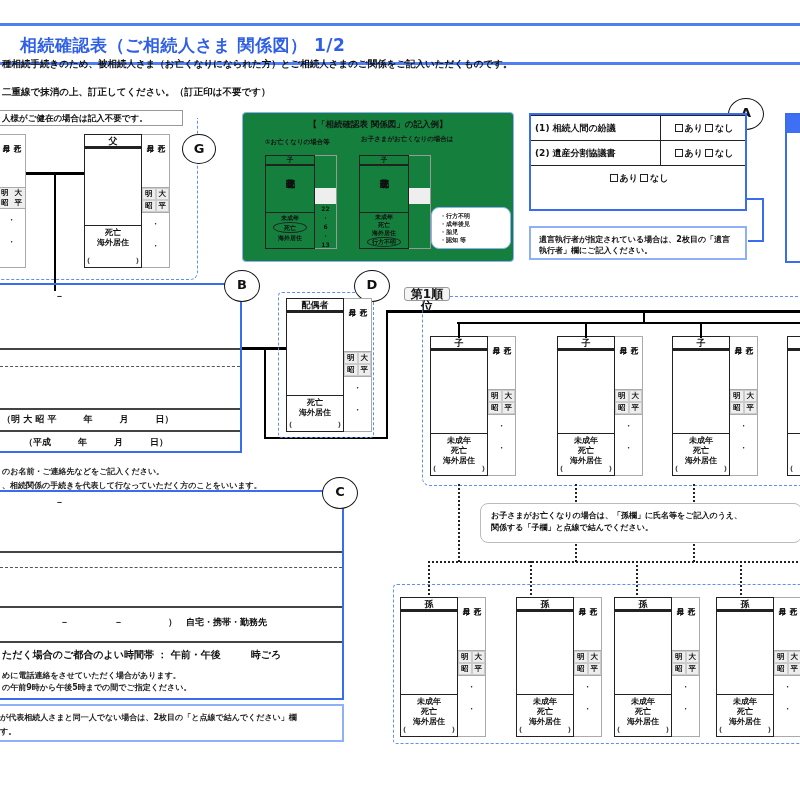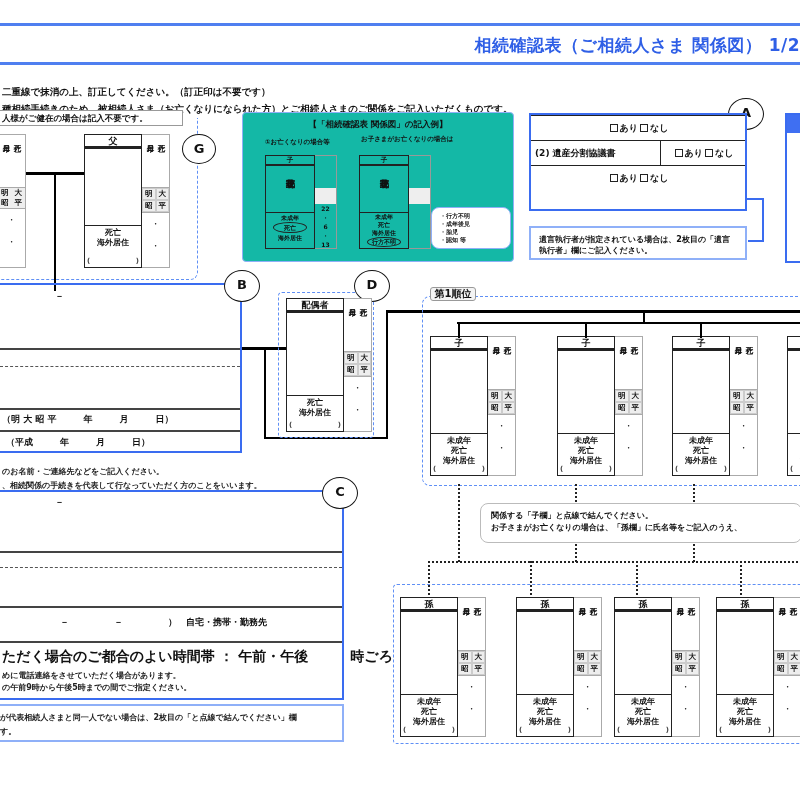--- a/index.html
+++ b/index.html
@@ -4,21 +4,21 @@
 <style>
   * { box-sizing: border-box; margin: 0; padding: 0; }
   html, body { width: 800px; height: 800px; background: #ffffff; overflow: hidden; }
   body { position: relative; font-family: "DejaVu Sans", sans-serif; color: #111; }
   .abs { position: absolute; }
   .hline { position: absolute; background: #000; }
   .vline { position: absolute; background: #000; }
 
   
   #title-band { left: 0; top: 23px; width: 800px; height: 42px; border-top: 3px solid #4f7ff0; border-bottom: 3px solid #4f7ff0; }
-  #title-text { position: absolute; left: 0; right: 0; top: 8px; text-align: right; font-size: 17px; font-weight: bold; color: #2f5fe6; letter-spacing: 0.5px; padding-left: 20px; margin-left: 40px; }
+  #title-text { position: absolute; left: 0; right: 0; top: 8px; text-align: left; font-size: 17px; font-weight: bold; color: #2f5fe6; letter-spacing: 0.5px; padding-left: 20px; }
 
   .intro { font-size: 9.5px; font-weight: bold; left: 2px; white-space: nowrap; }
 
   .dash-blue { border: 1.5px dashed #5f8ff5; }
 
   .circle-label { position: absolute; width: 34px; height: 30px; border: 1.6px solid #111; border-radius: 50%; background: #fff; text-align: center; font-weight: bold; font-size: 13px; line-height: 27px; }
 
   
   .card { position: absolute; width: 88px; height: 134px; }
   .card .main { position: absolute; left: 0; top: 0; width: 58px; height: 134px; border: 1.5px solid #222; background: #fff; }
@@ -45,21 +45,21 @@
   .field-dash { position: absolute; height: 0; border-top: 1.5px dashed #555; }
   .row-text { position: absolute; font-size: 9px; font-weight: bold; white-space: pre; }
 </style>
 </head>
 <body>
 
 <div id="title-band" class="abs">
   <div id="title-text">相続確認表（ご相続人さま 関係図） 1/2</div>
 </div>
 
-<div class="abs intro" style="top:58px;margin-top:45px;">種相続手続きのため、被相続人さま（お亡くなりになられた方）とご相続人さまのご関係をご記入いただくものです。</div>
+<div class="abs intro" style="top:58px;">種相続手続きのため、被相続人さま（お亡くなりになられた方）とご相続人さまのご関係をご記入いただくものです。</div>
 <div class="abs intro" style="top:86px;">二重線で抹消の上、訂正してください。（訂正印は不要です）</div>
 
 <div class="abs dash-blue" style="left:-4px; top:118px; width:202px; height:162px; border-radius:0 0 8px 0; border-top:none;"></div>
 <div class="abs" style="left:-2px; top:110px; width:185px; height:16px; border:1px solid #999; background:#fff; font-size:8.5px; font-weight:bold; padding-left:3px; line-height:14px;">人様がご健在の場合は記入不要です。</div>
 <div class="circle-label" style="left:182px; top:134px;">G</div>
 
 <div class="abs" style="left:-2px; top:134px; width:28px; height:134px; border:1px solid #aaa; border-left:none;">
   <div style="height:52px; font-size:7.5px; font-weight:bold; display:flex; justify-content:center; gap:1px; padding-top:4px;">
     <span style="writing-mode:vertical-rl;">年月日</span>
     <span style="writing-mode:vertical-rl;">死亡</span>
@@ -100,21 +100,21 @@
         <span>昭</span>
         <span>平</span>
       </div>
     <div class="dots">
         <div>・</div>
         <div>・</div>
       </div>
   </div>
 </div>
 
-<div class="abs" style="left:242px; top:112px; width:272px; height:150px; border:1.5px solid #8fb0f8; border-radius:4px; background:#14b8a6;">
+<div class="abs" style="left:242px; top:112px; width:272px; height:150px; border:1.5px solid #8fb0f8; border-radius:4px; background:#15803d;">
   <div style="position:absolute; left:0; right:0; top:6px; text-align:center; font-size:8.5px; font-weight:bold;">【「相続確認表 関係図」の記入例】</div>
   <div style="position:absolute; left:22px; top:25px; font-size:6.5px; font-weight:bold;">①お亡くなりの場合等</div>
   <div style="position:absolute; left:118px; top:22px; font-size:6.5px; font-weight:bold;">お子さまがお亡くなりの場合は</div>
 
   <div style="position:absolute; left:22px; top:42px; width:50px; height:94px; border:1.2px solid #222;">
     <div style="height:10px; border-bottom:2.5px solid #222; font-size:6.5px; text-align:center; font-weight:bold; line-height:9px;">子</div>
     <div style="writing-mode:vertical-rl; font-size:9px; font-weight:bold; margin:6px auto 0; height:40px;">郵政花子</div>
     <div style="position:absolute; left:0; right:0; bottom:0; height:36px; border-top:1.2px solid #222; text-align:center; font-size:6px; font-weight:bold; line-height:9px;">
       <div>未成年</div>
       <div style="display:inline-block; border:1.2px solid #222; border-radius:50%; padding:0 10px;">死亡</div>
@@ -149,20 +149,21 @@
     <div>・行方不明</div>
     <div>・成年後見</div>
     <div>・胎児</div>
     <div>・認知 等</div>
   </div>
 </div>
 
 <div class="circle-label" style="left:728px; top:98px; width:36px; height:32px;">A</div>
 <div id="will-box" class="abs">
   <div class="will-row">
+    <div class="q">(1) 相続人間の紛議</div>
     <div class="a"><span class="chk"></span><span>あり</span><span class="chk"></span><span>なし</span></div>
   </div>
   <div class="will-row">
     <div class="q">(2) 遺産分割協議書</div>
     <div class="a"><span class="chk"></span><span>あり</span><span class="chk"></span><span>なし</span></div>
   </div>
   <div class="will-row">
     <div class="a"><span class="chk"></span><span>あり</span><span class="chk"></span><span>なし</span></div>
   </div>
 </div>
@@ -175,21 +176,21 @@
   </div>
 
 <div class="abs" style="left:-4px; top:283px; width:246px; height:170px; border:2px solid #3a6cf0; border-left:none;"></div>
 <div class="circle-label" style="left:224px; top:270px; width:36px; height:32px;">B</div>
 <div class="row-text" style="left:55px; top:290px;">－</div>
 <div class="field-line" style="left:0; top:348px; width:240px;"></div>
 <div class="field-dash" style="left:0; top:366px; width:240px;"></div>
 <div class="field-line" style="left:0; top:408px; width:240px;"></div>
 <div class="row-text" style="left:2px; top:413px;">（明 大 昭 平　　　年　　　月　　　日）</div>
 <div class="field-line" style="left:0; top:430px; width:240px;"></div>
-<div class="row-text" style="left:6px; top:436px;">（平成　　　年　　　月　　　日）</div>
+<div class="row-text" style="left:24px; top:436px;">（平成　　　年　　　月　　　日）</div>
 
 <div class="hline" style="left:242px; top:347px; width:44px; height:3px;"></div>
 <div class="vline" style="left:264px; top:348px; width:2px; height:90px;"></div>
 <div class="hline" style="left:264px; top:437px; width:124px; height:2px;"></div>
 <div class="vline" style="left:386px; top:310px; width:2px; height:128px;"></div>
 <div class="hline" style="left:386px; top:310px; width:420px; height:3px;"></div>
 
 <div class="abs dash-blue" style="left:278px; top:292px; width:96px; height:146px; border-radius:4px;"></div>
 <div class="circle-label" style="left:354px; top:270px; width:36px; height:32px;">D</div>
 <div class="card" style="left:286px; top:298px; height:118px;">
@@ -223,30 +224,30 @@
 <div class="abs note" style="left:2px; top:466px; white-space:nowrap;">のお名前・ご連絡先などをご記入ください。</div>
 <div class="abs note" style="left:2px; top:480px; white-space:nowrap;">、相続関係の手続きを代表して行なっていただく方のことをいいます。</div>
 <div class="abs" style="left:-4px; top:490px; width:348px; height:210px; border:2px solid #3a6cf0; border-left:none;"></div>
 <div class="circle-label" style="left:322px; top:477px; width:36px; height:32px;">C</div>
 <div class="row-text" style="left:55px; top:496px;">－</div>
 <div class="field-line" style="left:0; top:551px; width:342px;"></div>
 <div class="field-dash" style="left:0; top:567px; width:342px;"></div>
 <div class="field-line" style="left:0; top:606px; width:342px;"></div>
 <div class="row-text" style="left:60px; top:616px;">－　　　　　－　　　　　）　自宅・携帯・勤務先</div>
 <div class="field-line" style="left:0; top:641px; width:342px;"></div>
-<div class="row-text" style="left:2px; top:648px; font-size:14px;">ただく場合のご都合のよい時間帯 ： 午前・午後　　　時ごろ</div>
+<div class="row-text" style="left:2px; top:648px; font-size:10px;">ただく場合のご都合のよい時間帯 ： 午前・午後　　　時ごろ</div>
 <div class="abs note" style="left:2px; top:670px; white-space:nowrap;">めに電話連絡をさせていただく場合があります。</div>
 <div class="abs note" style="left:2px; top:682px; white-space:nowrap;">の午前9時から午後5時までの間でご指定ください。</div>
 <div class="abs" style="left:-4px; top:704px; width:348px; height:38px; border:2px solid #8fb0f8; border-left:none;">
   <div class="note" style="position:absolute; left:4px; top:6px; white-space:nowrap;">が代表相続人さまと同一人でない場合は、2枚目の「と点線で結んでください」欄</div>
   <div class="note" style="position:absolute; left:4px; top:20px;">す。</div>
 </div>
 
 <div class="abs dash-blue" style="left:422px; top:296px; width:390px; height:190px; border-radius:8px;"></div>
-<div class="abs" style="left:430px; top:287px; width:46px; height:14px; border:1px solid #999; border-radius:3px; background:#f4f4f4; font-size:10px; font-weight:bold; text-align:center; line-height:12px;">第1順位</div>
+<div class="abs" style="left:404px; top:287px; width:46px; height:14px; border:1px solid #999; border-radius:3px; background:#f4f4f4; font-size:12px; font-weight:bold; text-align:center; line-height:12px;">第1順位</div>
 <div class="hline" style="left:457px; top:322px; width:350px; height:2px;"></div>
 <div class="vline" style="left:643px; top:311px; width:2px; height:12px;"></div>
 
 <div id="children-row">
     <div class="card" style="left: 430px; top: 336px; height: 140px;">
     <div class="main" style="height: 140px;">
       <div class="head">子</div>
       <div class="foot">
           <div>未成年</div>
           <div>死亡</div>
@@ -338,22 +339,22 @@
           <div>未成年</div>
           <div>死亡</div>
           <div>海外居住</div>
           <span class="bracket" style="left:2px;">(</span>
         </div>
     </div>
     </div>
   </div>
 
 <div class="abs" style="left:480px; top:503px; width:322px; height:40px; border:1px solid #bbb; border-radius:8px; background:#fff; font-size:8px; font-weight:bold; padding:6px 10px; line-height:12px;">
+  <div>お子さまがお亡くなりの場合は、「孫欄」に氏名等をご記入のうえ、</div>
   <div>関係する「子欄」と点線で結んでください。</div>
-  <div>お子さまがお亡くなりの場合は、「孫欄」に氏名等をご記入のうえ、</div>
 </div>
 
 <div class="abs" style="left:458px; top:484px; width:0; height:78px; border-left:2px dotted #222;"></div>
 <div class="abs" style="left:575px; top:484px; width:0; height:18px; border-left:2px dotted #222;"></div>
 <div class="abs" style="left:575px; top:544px; width:0; height:18px; border-left:2px dotted #222;"></div>
 <div class="abs" style="left:693px; top:484px; width:0; height:18px; border-left:2px dotted #222;"></div>
 <div class="abs" style="left:693px; top:544px; width:0; height:18px; border-left:2px dotted #222;"></div>
 <div class="abs" style="left:428px; top:561px; width:378px; height:0; border-top:2px dotted #222;"></div>
 <div class="abs" style="left:428px; top:561px; width:0; height:38px; border-left:2px dotted #222;"></div>
 <div class="abs" style="left:530px; top:561px; width:0; height:38px; border-left:2px dotted #222;"></div>

